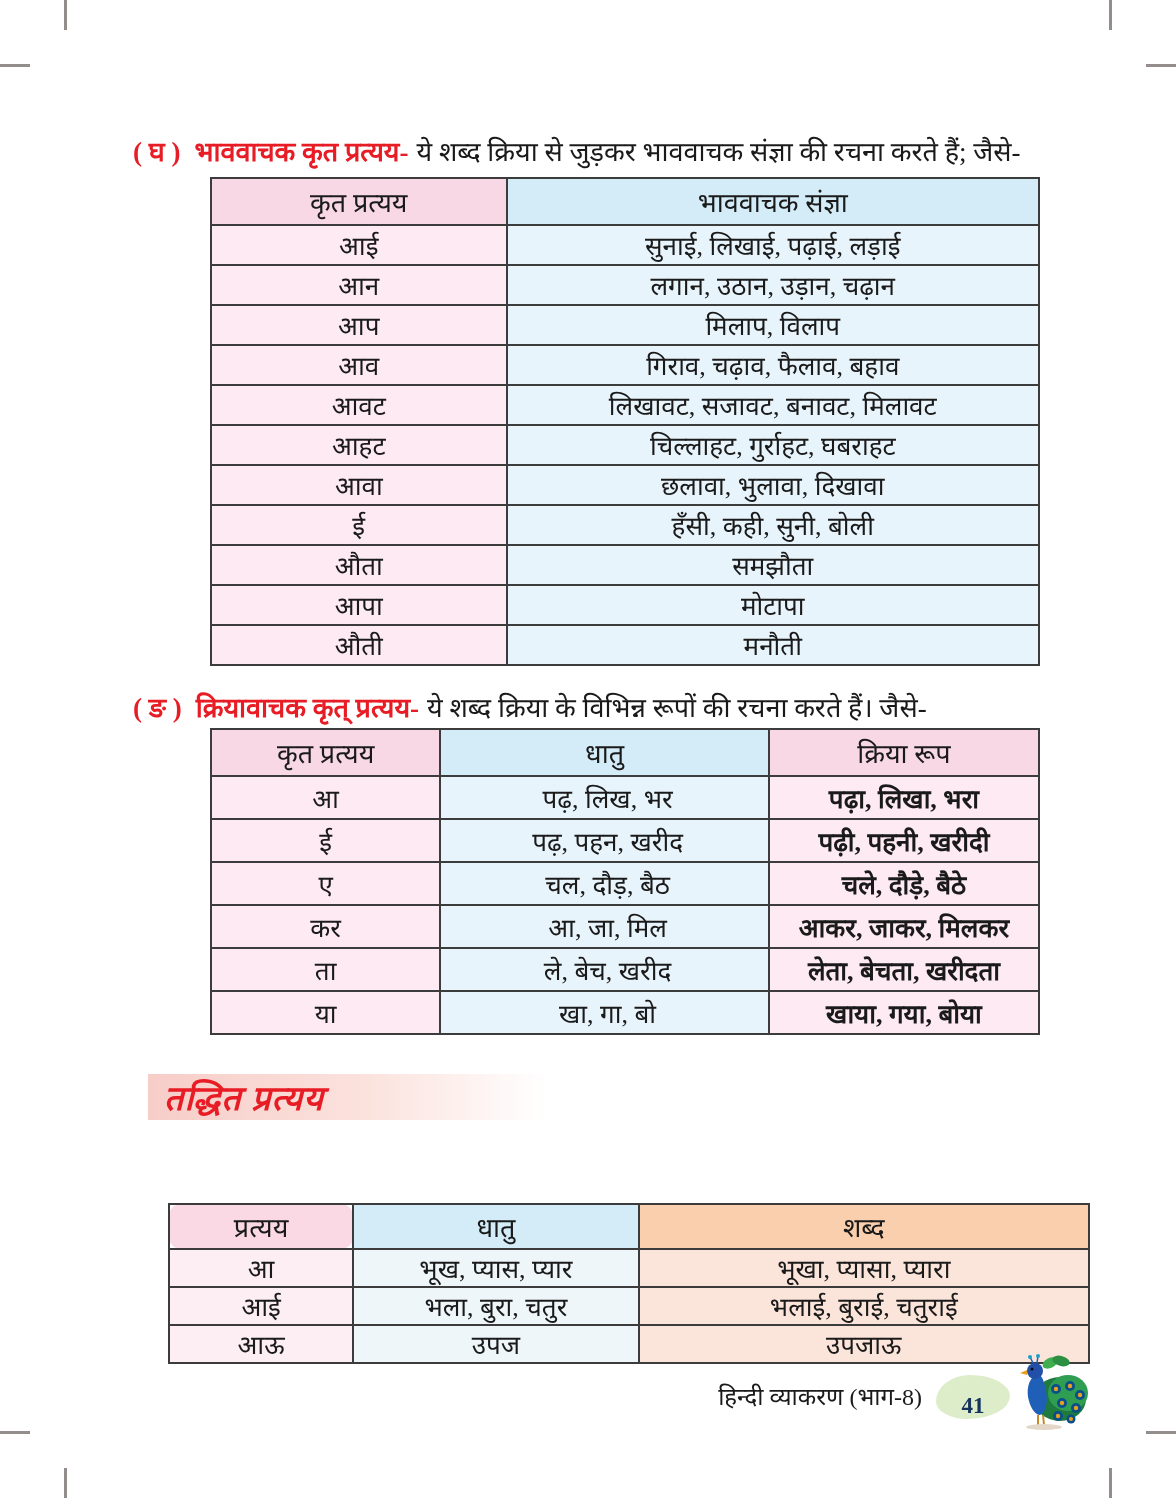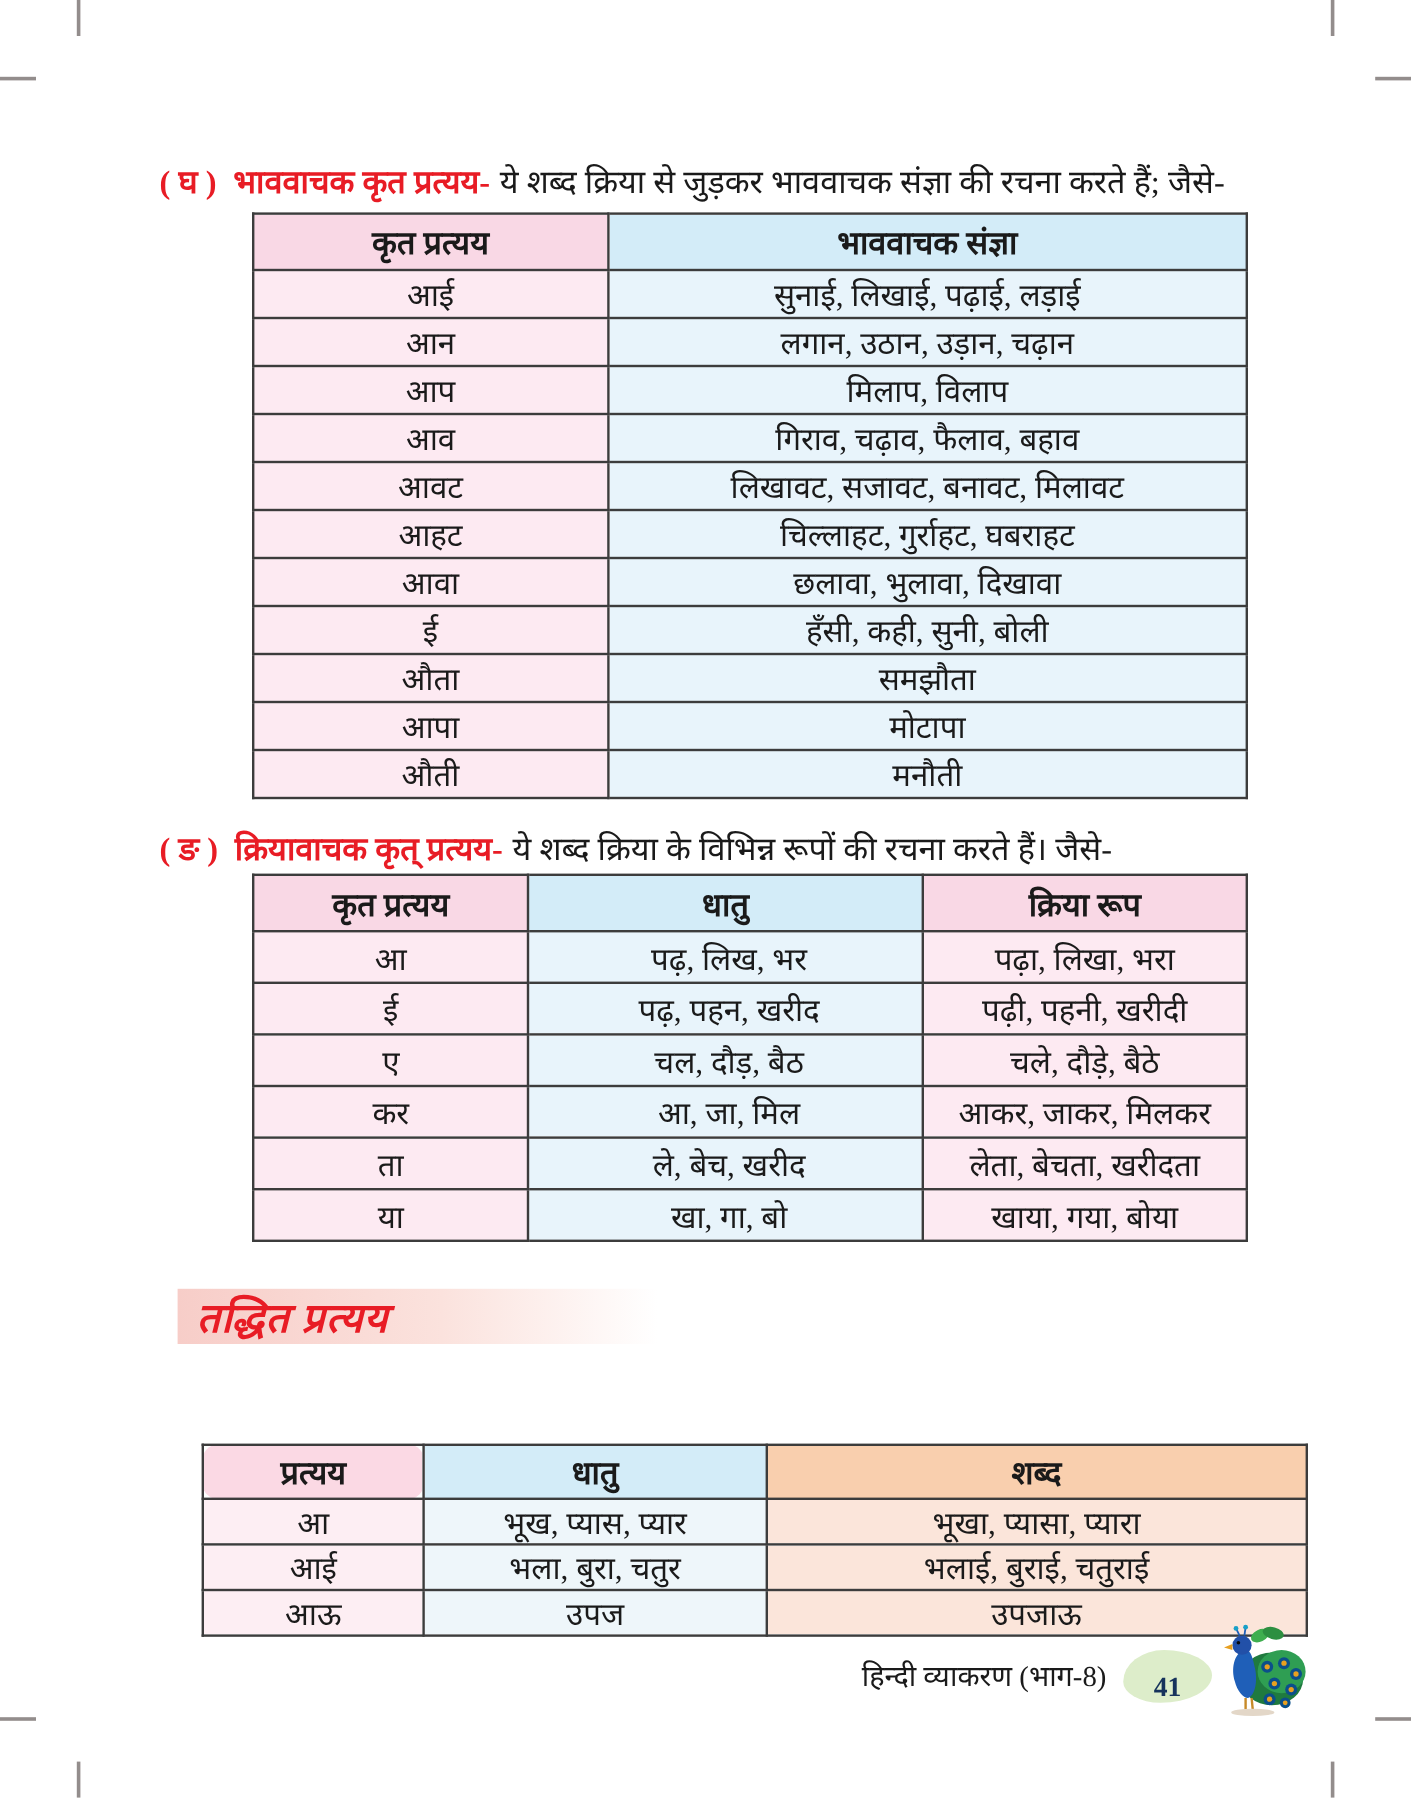--- a/index.html
+++ b/index.html
@@ -16,39 +16,39 @@
   .sec-heading .marker{color:#e81c25;font-weight:bold;margin-right:14px;}
   .sec-heading .red-title{color:#e81c25;font-weight:bold;margin-right:8px;}
   .sec-heading .intro{color:#1a1a1a;}
 
   
   table.gtable{position:absolute;border-collapse:collapse;table-layout:fixed;
                font-size:26px;}
   table.gtable th,table.gtable td{border:2px solid #3c3c3c;text-align:center;
                padding:0 6px;overflow:hidden;white-space:nowrap;}
   table.gtable{border:1px solid #3c3c3c;}
-  table.gtable th{font-size:27px;font-weight:bold;height:45px;margin-left:40px;}
+  table.gtable th{font-size:27px;font-weight:normal;height:45px;margin-left:40px;}
 
   
   #table1{left:210px;top:177px;width:830px;}
   #table1 td{height:38px;}
   #table1 th:nth-child(1){width:34%;background:#f9d8e5;}
   #table1 th:nth-child(2){background:#d3ecf8;}
   #table1 td:nth-child(1){background:#fdeaf2;}
   #table1 td:nth-child(2){background:#e8f4fb;}
 
   
   #table2{left:210px;top:728px;width:830px;}
   #table2 td{height:41px;}
   #table2 th:nth-child(1){width:26%;background:#f9d8e5;}
   #table2 th:nth-child(2){width:38%;background:#d3ecf8;}
   #table2 th:nth-child(3){background:#f9d8e5;}
   #table2 td:nth-child(1){background:#fdeaf2;}
   #table2 td:nth-child(2){background:#e8f4fb;padding-left:12px;}
-  #table2 td:nth-child(3){background:#fdeaf2;}
+  #table2 td:nth-child(3){background:#fdeaf2;font-weight:bold;}
 
   
   #table3{left:168px;top:1203px;width:922px;}
   #table3 td{height:36px;}
   #table3 th{height:43px;}
   #table3 th:nth-child(1){width:18.5%;background:#fbd9e4;border-radius:12px;}
   #table3 th:nth-child(2){width:29.5%;background:#d3ecf8;}
   #table3 th:nth-child(3){background:#f9cfae;}
   #table3 td:nth-child(1){background:#fdeef3;}
   #table3 td:nth-child(2){background:#eef6fa;}

